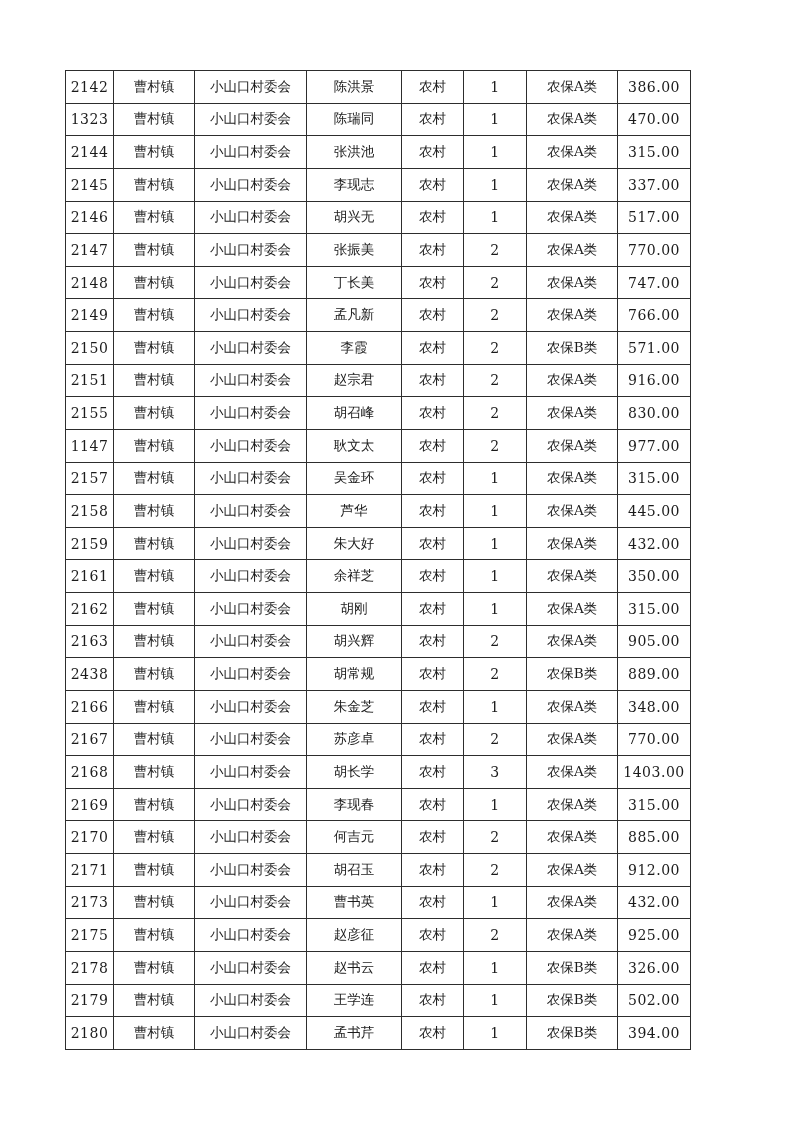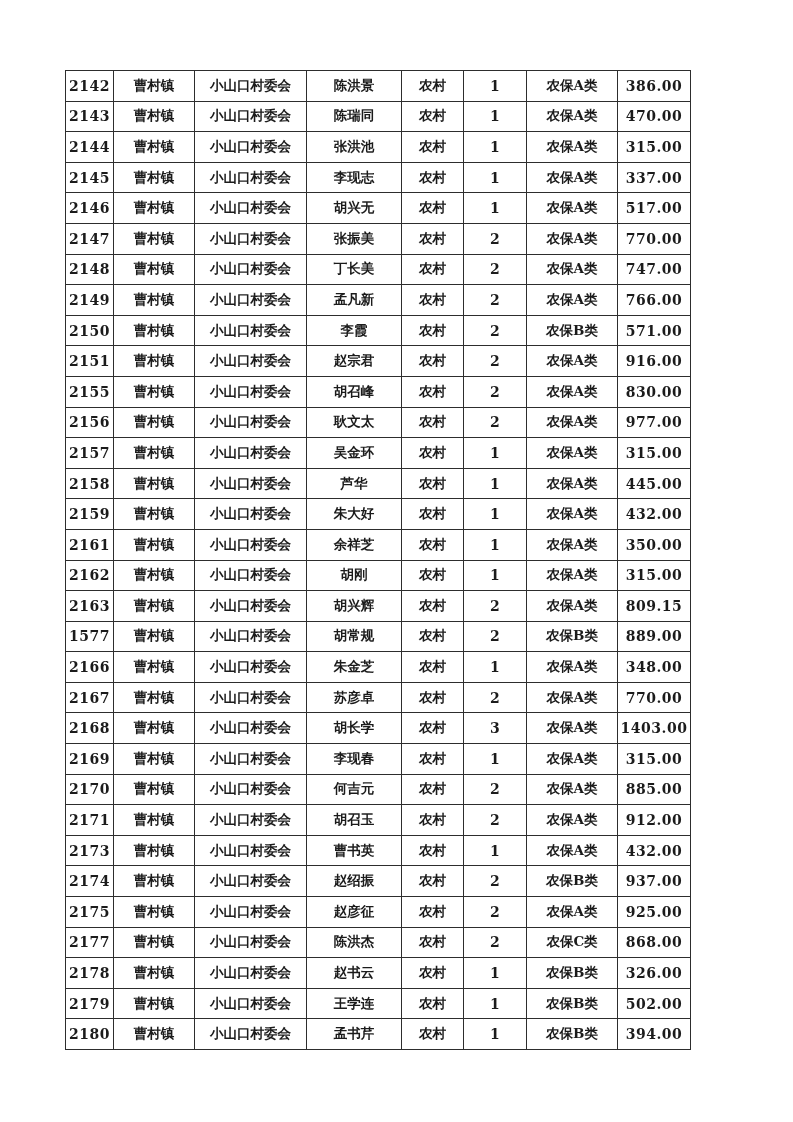--- a/index.html
+++ b/index.html
@@ -17,21 +17,20 @@
     font-family: "DejaVu Serif", "Liberation Serif", serif;
   }
   table.roster {
     position: absolute;
     left: 65px;
     top: 70px;
     width: 625px;
     height: 980px;
     border-collapse: collapse;
     table-layout: fixed;
-    font-weight: bold;
   }
   table.roster td {
     border: 1px solid #2d2d2d;
     text-align: center;
     vertical-align: middle;
     padding: 0;
     white-space: nowrap;
     overflow: hidden;
     color: #1b1b1b;
     font-size: 13.5px;
@@ -75,21 +74,21 @@
           <td class="col-0">2142</td>
           <td class="col-1">曹村镇</td>
           <td class="col-2">小山口村委会</td>
           <td class="col-3">陈洪景</td>
           <td class="col-4">农村</td>
           <td class="col-5">1</td>
           <td class="col-6">农保A类</td>
           <td class="col-7">386.00</td>
         </tr>
         <tr>
-          <td class="col-0">2143</td>
+          <td class="col-0">1323</td>
           <td class="col-1">曹村镇</td>
           <td class="col-2">小山口村委会</td>
           <td class="col-3">陈瑞同</td>
           <td class="col-4">农村</td>
           <td class="col-5">1</td>
           <td class="col-6">农保A类</td>
           <td class="col-7">470.00</td>
         </tr>
         <tr>
           <td class="col-0">2144</td>
@@ -175,21 +174,21 @@
           <td class="col-0">2155</td>
           <td class="col-1">曹村镇</td>
           <td class="col-2">小山口村委会</td>
           <td class="col-3">胡召峰</td>
           <td class="col-4">农村</td>
           <td class="col-5">2</td>
           <td class="col-6">农保A类</td>
           <td class="col-7">830.00</td>
         </tr>
         <tr>
-          <td class="col-0">2156</td>
+          <td class="col-0">1147</td>
           <td class="col-1">曹村镇</td>
           <td class="col-2">小山口村委会</td>
           <td class="col-3">耿文太</td>
           <td class="col-4">农村</td>
           <td class="col-5">2</td>
           <td class="col-6">农保A类</td>
           <td class="col-7">977.00</td>
         </tr>
         <tr>
           <td class="col-0">2157</td>
@@ -242,24 +241,24 @@
           <td class="col-7">315.00</td>
         </tr>
         <tr>
           <td class="col-0">2163</td>
           <td class="col-1">曹村镇</td>
           <td class="col-2">小山口村委会</td>
           <td class="col-3">胡兴辉</td>
           <td class="col-4">农村</td>
           <td class="col-5">2</td>
           <td class="col-6">农保A类</td>
-          <td class="col-7">809.15</td>
-        </tr>
-        <tr>
-          <td class="col-0">1577</td>
+          <td class="col-7">905.00</td>
+        </tr>
+        <tr>
+          <td class="col-0">2438</td>
           <td class="col-1">曹村镇</td>
           <td class="col-2">小山口村委会</td>
           <td class="col-3">胡常规</td>
           <td class="col-4">农村</td>
           <td class="col-5">2</td>
           <td class="col-6">农保B类</td>
           <td class="col-7">889.00</td>
         </tr>
         <tr>
           <td class="col-0">2166</td>
@@ -325,48 +324,28 @@
           <td class="col-0">2173</td>
           <td class="col-1">曹村镇</td>
           <td class="col-2">小山口村委会</td>
           <td class="col-3">曹书英</td>
           <td class="col-4">农村</td>
           <td class="col-5">1</td>
           <td class="col-6">农保A类</td>
           <td class="col-7">432.00</td>
         </tr>
         <tr>
-          <td class="col-0">2174</td>
-          <td class="col-1">曹村镇</td>
-          <td class="col-2">小山口村委会</td>
-          <td class="col-3">赵绍振</td>
-          <td class="col-4">农村</td>
-          <td class="col-5">2</td>
-          <td class="col-6">农保B类</td>
-          <td class="col-7">937.00</td>
-        </tr>
-        <tr>
           <td class="col-0">2175</td>
           <td class="col-1">曹村镇</td>
           <td class="col-2">小山口村委会</td>
           <td class="col-3">赵彦征</td>
           <td class="col-4">农村</td>
           <td class="col-5">2</td>
           <td class="col-6">农保A类</td>
           <td class="col-7">925.00</td>
-        </tr>
-        <tr>
-          <td class="col-0">2177</td>
-          <td class="col-1">曹村镇</td>
-          <td class="col-2">小山口村委会</td>
-          <td class="col-3">陈洪杰</td>
-          <td class="col-4">农村</td>
-          <td class="col-5">2</td>
-          <td class="col-6">农保C类</td>
-          <td class="col-7">868.00</td>
         </tr>
         <tr>
           <td class="col-0">2178</td>
           <td class="col-1">曹村镇</td>
           <td class="col-2">小山口村委会</td>
           <td class="col-3">赵书云</td>
           <td class="col-4">农村</td>
           <td class="col-5">1</td>
           <td class="col-6">农保B类</td>
           <td class="col-7">326.00</td>

